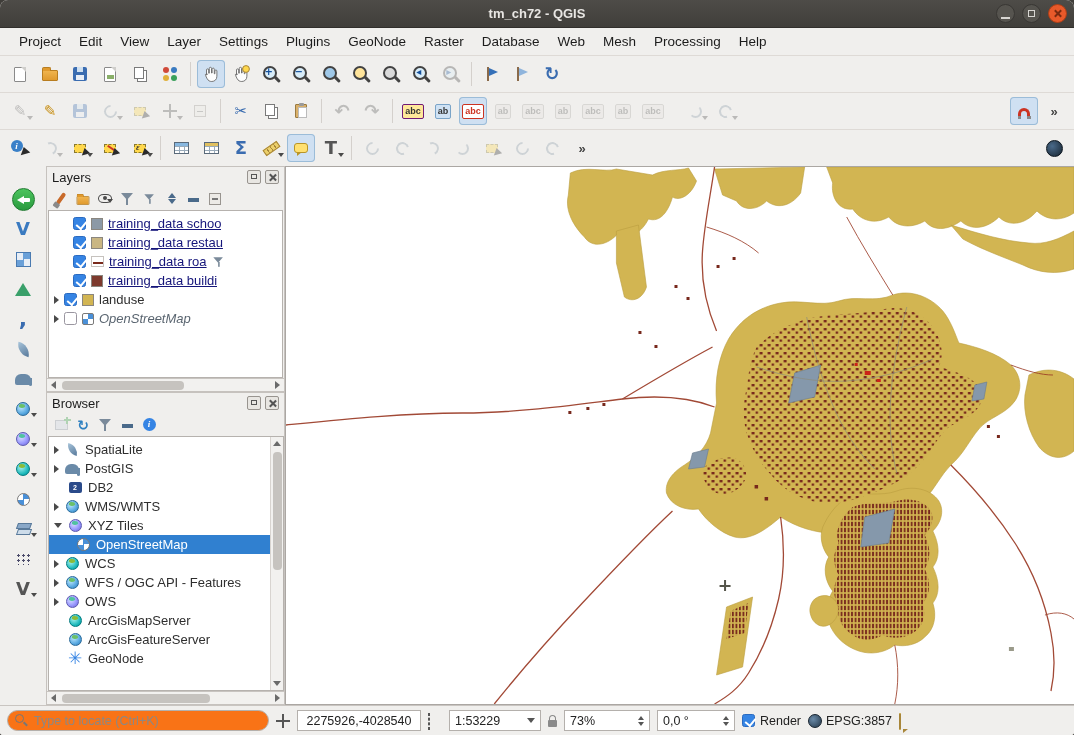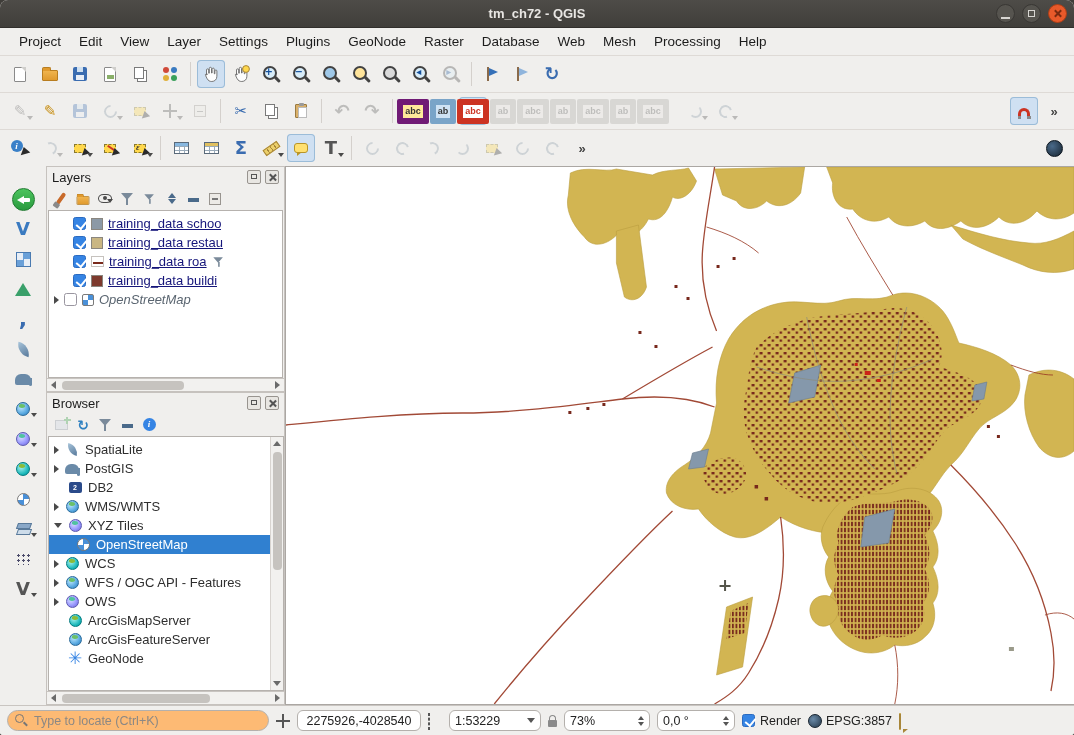--- a/index.html
+++ b/index.html
@@ -50,21 +50,21 @@
 .mag b{position:absolute;left:3.2px;top:3px;width:10px;text-align:center;font:bold 10px/10px "DejaVu Sans",sans-serif;color:#14509c}
 .mag.yellow::before{background:#ffe49a}.mag.gray::before{background:#d9d9d9}.mag.full::before{background:#9fc8e8}
 .flag{position:relative;width:16px;height:16px}
 .flag::before{content:"";position:absolute;left:3px;top:1px;width:2px;height:14px;background:#8a6a4a}
 .flag::after{content:"";position:absolute;left:5px;top:2px;border-top:4px solid transparent;border-bottom:4px solid transparent;border-left:9px solid #3570b8}
 .flag.hollow::after{border-left-color:#8fb4dc}
 .glyph{font-family:"DejaVu Sans",sans-serif;color:#3a6cb0;font-size:15px;line-height:1}
 .glyph.big{font-size:18px;font-weight:bold}
 .glyph.dark{color:#555}
 .glyph.gold{color:#c89018}
-.lab{font:bold 9px/11px "Liberation Sans",sans-serif;padding:1px 2px;border-radius:2px;border:6px solid #701a75;background:#ffe89a;color:#333}
+.lab{font:bold 9px/11px "Liberation Sans",sans-serif;padding:1px 2px;border-radius:2px;border:1px solid #701a75;background:#ffe89a;color:#333}
 .lab.blue{background:#cfe2f4;border-color:#7aa4c8}
 .lab.red{background:#fff;border-color:#cc3322;color:#cc3322}
 .lab.gray{background:#e4e2de;border-color:#a8a6a2;color:#555}
 .g-magnet{width:12px;height:11px;border:3.5px solid #cc3322;border-bottom:none;border-radius:7px 7px 0 0;position:relative;margin-top:4px}
 .g-magnet::before,.g-magnet::after{content:"";position:absolute;bottom:0;width:3.5px;height:3px;background:#8a8a8a}
 .g-magnet::before{left:-3.5px}.g-magnet::after{right:-3.5px}
 .g-identify{position:relative;width:19px;height:17px}
 .g-identify b{position:absolute;left:0;top:0;width:12px;height:12px;border-radius:50%;background:#3a80c8;color:#fff;font:bold italic 9px/12px "Liberation Serif",serif;text-align:center}
 .g-identify::after{content:"";position:absolute;right:0;bottom:0;border-left:8px solid #2a2a2a;border-top:3px solid transparent;border-bottom:6px solid transparent;transform:rotate(20deg)}
 .g-selrect{width:12px;height:9px;background:#ffd84d;border:1px dashed #8a7a30;position:relative}
@@ -164,29 +164,29 @@
 .hthumb{position:absolute;left:2px;top:2px;height:9px;width:58%;background:#c6c3bf;border-radius:4px}
 .vscroll{position:absolute;right:0;top:0;bottom:0;width:13px;background:#f2f1ef;border-left:1px solid #d8d4d0;display:flex;flex-direction:column;align-items:center}
 .vtrack{flex:1;width:100%;position:relative}
 .vthumb{position:absolute;top:2px;left:2px;width:9px;height:52%;background:#c6c3bf;border-radius:4px}
 
 .map{flex:1;background:#fff;border:1px solid #aba7a3;border-right:none;position:relative;overflow:hidden}
 .map svg{display:block;width:100%;height:100%}
 
 .statusbar{height:30px;display:flex;align-items:center;gap:7px;padding:0 7px;background:#f0efed;border-top:1px solid #c9c5c1}
 .locwrap{position:relative;flex:none}
-.locator{width:262px;height:21px;border:1px solid #b4b0ac;border-radius:11px;background:#fdba74;padding:0 8px 0 26px;font-size:12.5px;color:#333;outline:none;font-family:inherit}
+.locator{width:262px;height:21px;border:1px solid #b4b0ac;border-radius:11px;background:#f97316;padding:0 8px 0 26px;font-size:12.5px;color:#333;outline:none;font-family:inherit}
 .locator::placeholder{color:#8c8884}
 .loc-mag{position:absolute;left:8px;top:4px;width:9px;height:9px;border:1.7px solid #777;border-radius:50%}
 .loc-mag::after{content:"";position:absolute;left:7px;top:8px;width:5px;height:1.8px;background:#777;transform:rotate(45deg)}
 .sico{flex:none;width:14px;height:14px;position:relative}
 .g-cross::before{content:"";position:absolute;left:0;top:6px;width:14px;height:2px;background:#555}
 .g-cross::after{content:"";position:absolute;left:6px;top:0;width:2px;height:14px;background:#555}
 .g-extent{width:12px;height:10px;border:1.6px dashed #555;margin-top:2px}
-.sfield{height:21px;border:1px solid #b4b0ac;border-radius:6px;background:#fff;display:flex;align-items:center;padding:0 5px;font-size:12.5px;gap:4px;flex:none}
+.sfield{height:21px;border:1px solid #b4b0ac;border-radius:0;background:#fff;display:flex;align-items:center;padding:0 5px;font-size:12.5px;gap:4px;flex:none}
 .coord{width:124px;text-align:center;justify-content:center;font-family:"Liberation Sans",sans-serif}
 .coord input{border:none;outline:none;width:100%;text-align:center;font:inherit;color:#222;background:transparent}
 .dcaret{border-left:4px solid transparent;border-right:4px solid transparent;border-top:5px solid #555;margin-left:auto}
 .spin{display:flex;flex-direction:column;gap:2px;margin-left:auto}
 .spin i{display:block;border-left:3.5px solid transparent;border-right:3.5px solid transparent}
 .spin .up{border-bottom:4px solid #555}
 .spin .dn{border-top:4px solid #555}
 .g-lock{width:9px;height:7px;background:#8a8a8a;border-radius:1px;position:relative;margin-top:6px}
 .g-lock::before{content:"";position:absolute;left:1px;top:-5px;width:5px;height:5px;border:1.6px solid #8a8a8a;border-bottom:none;border-radius:4px 4px 0 0}
 .render-wrap{display:flex;align-items:center;gap:5px;flex:none}
@@ -555,20 +555,26 @@
           <div class="trow ind1">
             <span class="cb on"></span>
             <span class="sw-line"></span>
             <span class="tlabel ul">training_data roa</span>
             <span class="g-funnel small"></span>
           </div>
           <div class="trow ind1">
             <span class="cb on"></span>
             <span class="swatch" style="background:#7d3a2e"></span>
             <span class="tlabel ul">training_data buildi</span>
+          </div>
+          <div class="trow">
+            <span class="exp right"></span>
+            <span class="cb on"></span>
+            <span class="swatch" style="background:#d2b552"></span>
+            <span class="tlabel">landuse</span>
           </div>
           <div class="trow">
             <span class="exp right"></span>
             <span class="cb"></span>
             <span class="g-osmglobe" style="width:12px;height:12px;border-radius:2px"></span>
             <span class="tlabel osm-label">OpenStreetMap</span>
           </div>
         </div>
         <div class="hscroll">
           <span class="sarrow">

